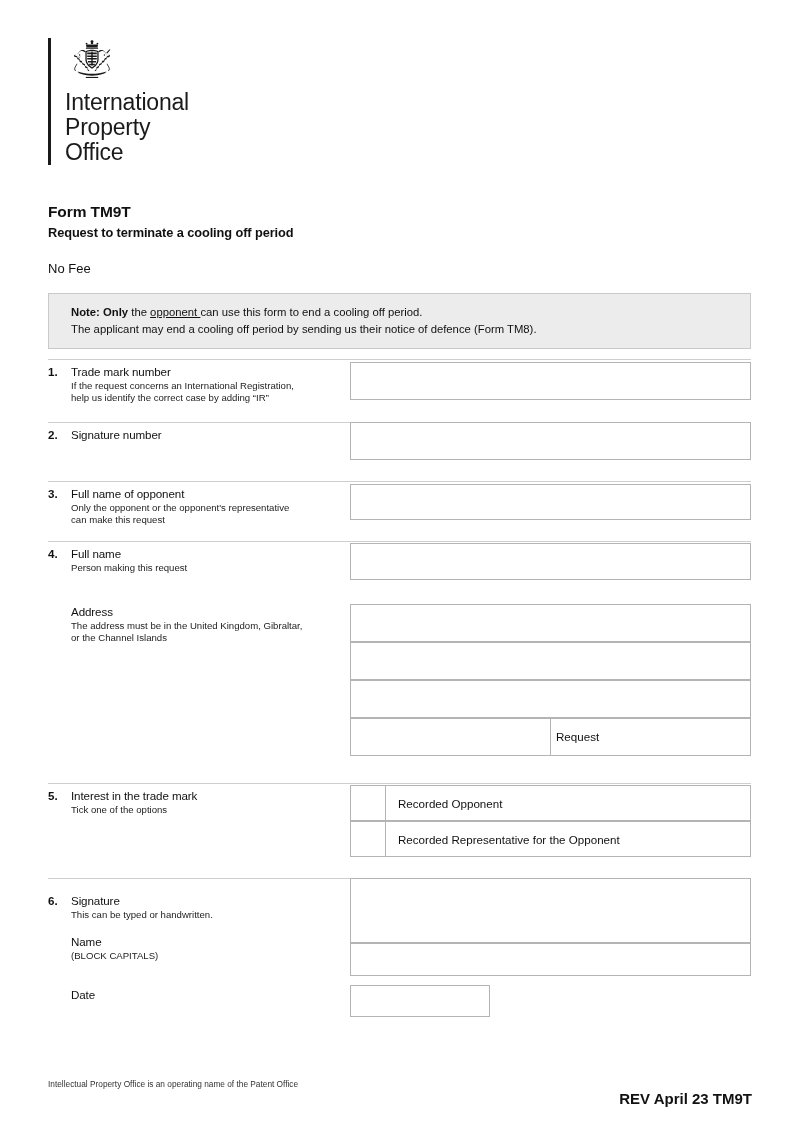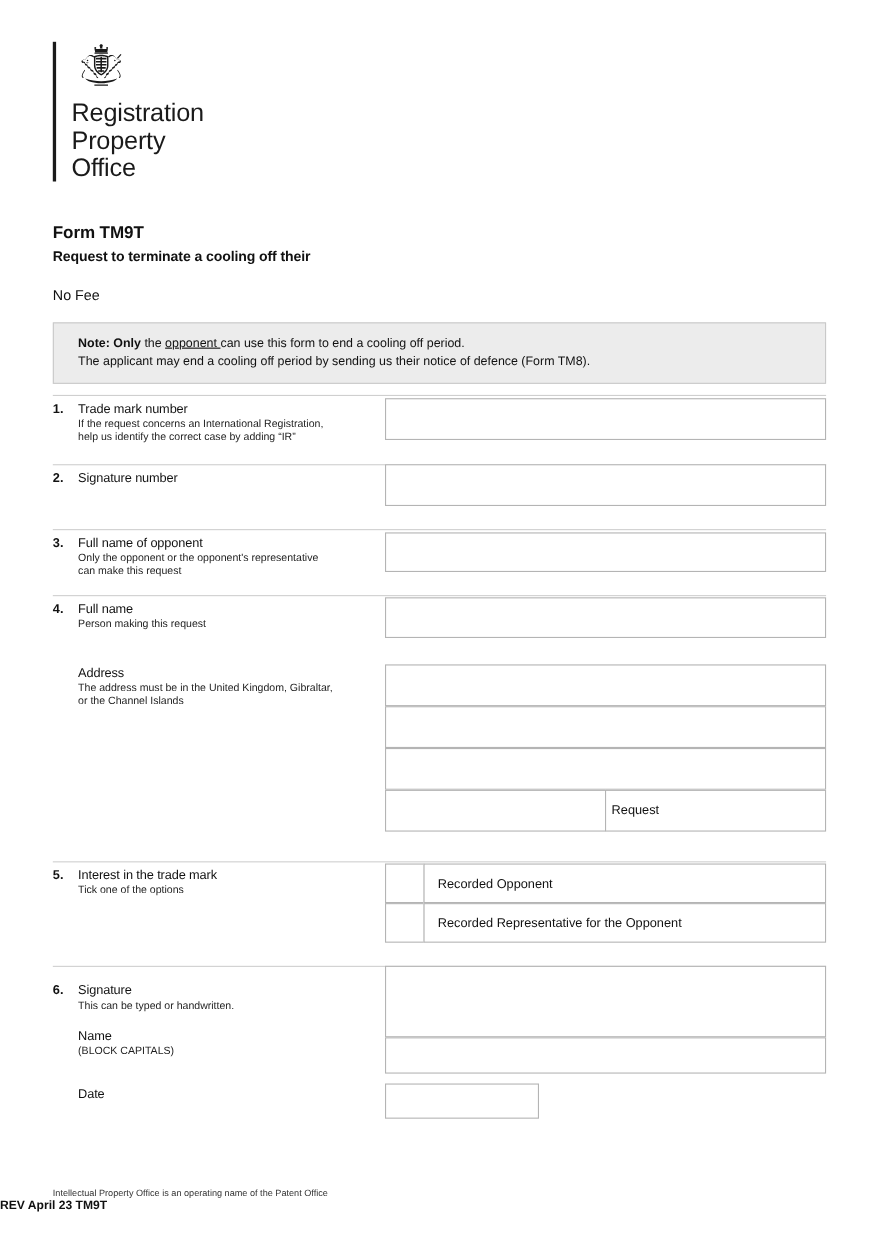--- a/index.html
+++ b/index.html
@@ -144,21 +144,22 @@
     left: 48px;
     top: 1079px;
     font-size: 8.3px;
     color: #333;
   }
   .footer-right {
     position: absolute;
     left: 0;
     top: 1090px;
     width: 752px;
-    font-size: 11px;
+    text-align: right;
+    font-size: 15px;
     font-weight: bold;
     color: #111;
   }
 </style>
 </head>
 <body>
 
 <div class="page">
 
   <div class="logo-block">
@@ -187,29 +188,29 @@
           <path d="M34.5 12.4c1.6-.6 3.4-.4 4.6.7 1.3 1.1 1.8 2.6 2.6 3.1.9.5 2.2.1 2.9.8.6.6.3 1.6-.3 2-.7.4-1.6.1-2.1.5-.5.4-.3 1.3-.8 1.8-.4.4-1.1.3-1.5.7-.5.5-.3 1.4-.8 1.9-.5.5-1.3.3-1.8.8-.5.4-.4 1.2-.9 1.7-.6.6-1.7.6-2.2 1.3-.4.6-.1 1.5-.6 2-.5.5-1.4.4-1.8.9-.4.5-.2 1.3-.6 1.8-.4.4-1.1.4-1.4.8v-.9c.5-.5 1.1-.7 1.4-1.3.3-.6 0-1.4.5-1.9.5-.6 1.5-.5 2-1.1.4-.6.1-1.5.6-2 .6-.6 1.6-.5 2.2-1.1.4-.5.2-1.3.7-1.8.5-.5 1.3-.4 1.8-.9.4-.4.3-1.2.7-1.6.5-.5 1.3-.4 1.7-.9.3-.4.2-1.1.6-1.4.5-.5 1.4-.2 1.8-.7.3-.3.2-.8-.1-1-.4-.3-1.2 0-1.8-.2-.9-.3-1.3-1.4-2-2.2-.8-.9-2-1.4-3.2-1.3-1 .1-1.9.6-2.6 1.3l-.6-.8c.4-.4.8-.8 1.3-1.1z"></path>
           <circle cx="39.4" cy="17.0" r="0.7"></circle>
           <path d="M44.6 11.2l-3.3 3.6.9.7 3.2-3.7z"></path>
           <path d="M42.0 25.4c.9 1.2 1.7 2.5 2.3 3.9.3.8.5 1.7.3 2.5-.2.6-.7 1.1-1.3 1.2l-.3-.8c.4-.1.7-.4.8-.8.2-.6 0-1.3-.2-1.9-.5-1.2-1.2-2.4-2-3.4z"></path>
 
           <path d="M12.5 33.4c4.8 1.6 9.6 2.4 14.5 2.4s9.7-.8 14.5-2.4c-1 1.3-2.4 2.2-3.9 2.7-3.4 1.1-7 1.6-10.6 1.6s-7.2-.5-10.6-1.6c-1.5-.5-2.9-1.4-3.9-2.7z"></path>
           <path d="M20.8 38.9h12.4v1.1H20.8z"></path>
         </g>
       </svg>
       <div class="logo-words">
-        <div>Registration</div>
+        <div>International</div>
         <div>Property</div>
         <div>Office</div>
       </div>
     </div>
   </div>
 
   <div class="form-title">Form TM9T</div>
-  <div class="form-subtitle">Request to terminate a cooling off their</div>
+  <div class="form-subtitle">Request to terminate a cooling off period</div>
   <div class="fee-line">No Fee</div>
 
   <div class="note-box">
     <div class="note-line"><b>Note: Only</b><span> the </span><span class="note-underline">opponent </span><span>can use this form to end a cooling off period.</span></div>
     <div class="note-line">The applicant may end a cooling off period by sending us their notice of defence (Form TM8).</div>
   </div>
 
   <div class="rule" style="top:359px; width:703px;"></div>
   <div class="num" style="left:48px; top:365px;">1.</div>
   <div class="lbl" style="left:71px; top:365px;">Trade mark number</div>

